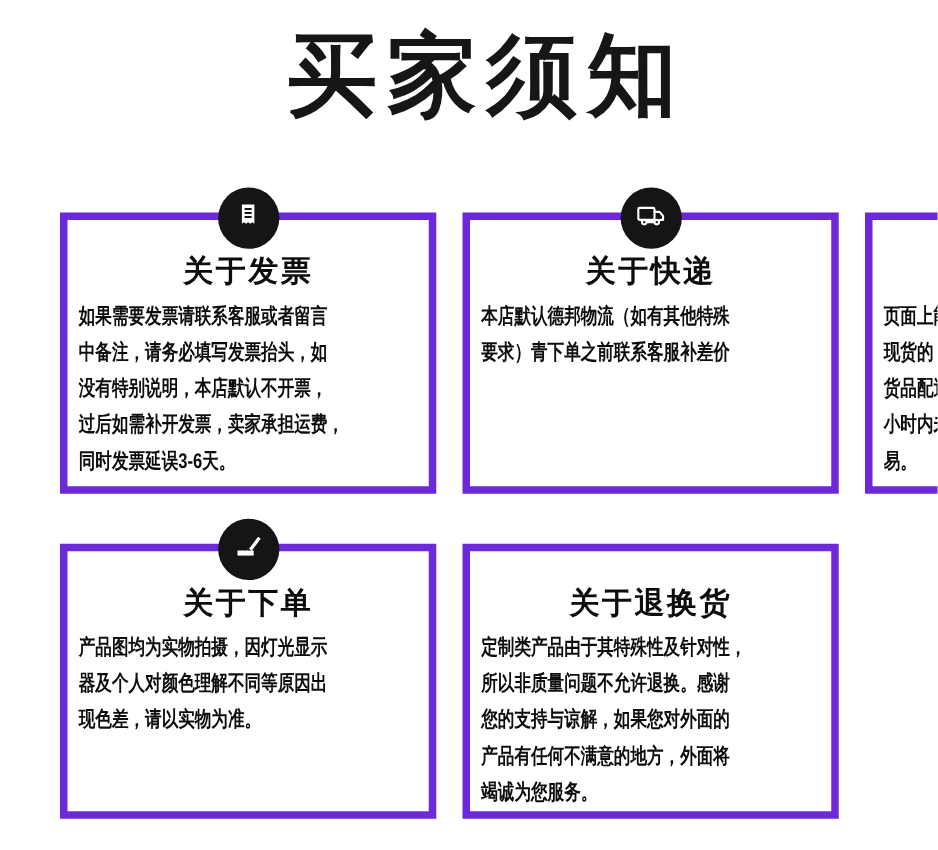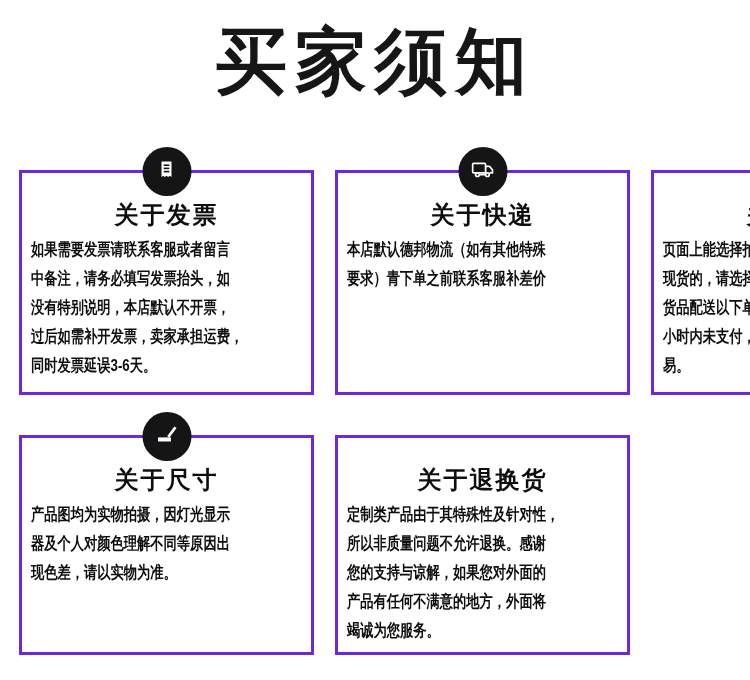--- a/index.html
+++ b/index.html
@@ -3,21 +3,21 @@
 <meta charset="utf-8">
 <style>
   * { margin: 0; padding: 0; box-sizing: border-box; }
   html, body { width: 750px; height: 680px; overflow: hidden; }
   body {
     background: #ffffff;
     color: #111111;
     font-family: "Liberation Sans", "DejaVu Sans", sans-serif;
     position: relative;
   }
-  .page { position: absolute; inset: 0; background: #fff; }
+  .page { position: absolute; inset: 0; background: #fff; margin-left: 29px; }
 
   .main-title {
     position: absolute;
     top: 16px; left: 0; right: 0;
     text-align: center;
     font-size: 72px;
     font-weight: 700;
     letter-spacing: 8px;
     color: #161616;
     line-height: 1.25;
@@ -29,21 +29,21 @@
     top: 170px; left: 19px; right: 19px;
     display: grid;
     grid-template-columns: 1fr 1fr 1fr;
     grid-template-rows: 225px 220px;
     column-gap: 21px;
     row-gap: 40px;
   }
 
   .card {
     position: relative;
-    border: 3px solid #6d28d9;
+    border: 6px solid #6d28d9;
     background: #ffffff;
   }
 
   .badge {
     position: absolute;
     top: -26px; left: 50%;
     transform: translateX(-50%);
     width: 49px; height: 49px;
     border-radius: 50%;
     background: #151515;
@@ -136,21 +136,21 @@
     <div class="card">
       <div class="badge">
         <span>
           <svg width="27" height="27" viewBox="0 0 24 24" fill="#ffffff">
             <rect x="4" y="14.6" width="11.5" height="3.6"></rect>
             <path d="M12.2 13.4 L18.6 4.8 l1.9 1.4 -6.4 8.6z"></path>
             <path d="M11.0 14.4 l1.6 1.2 -2.8 0.8z"></path>
           </svg>
         </span>
       </div>
-      <div class="card-title">关于尺寸</div>
+      <div class="card-title">关于下单</div>
       <div class="card-body">产品图均为实物拍摄，因灯光显示
 器及个人对颜色理解不同等原因出
 现色差，请以实物为准。</div>
     </div>
 
     <div class="card">
 
       <div class="card-title">关于退换货</div>
       <div class="card-body">定制类产品由于其特殊性及针对性，
 所以非质量问题不允许退换。感谢

